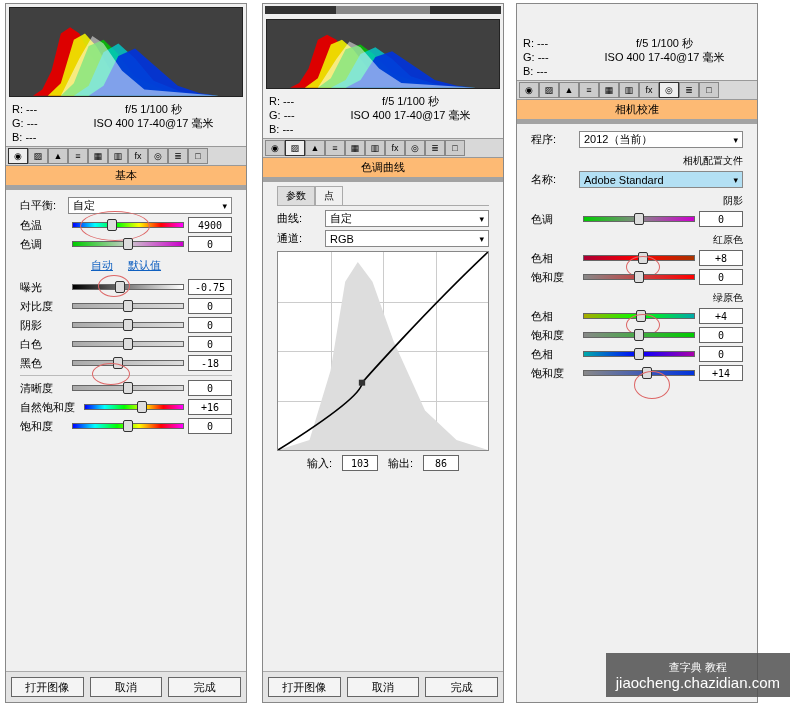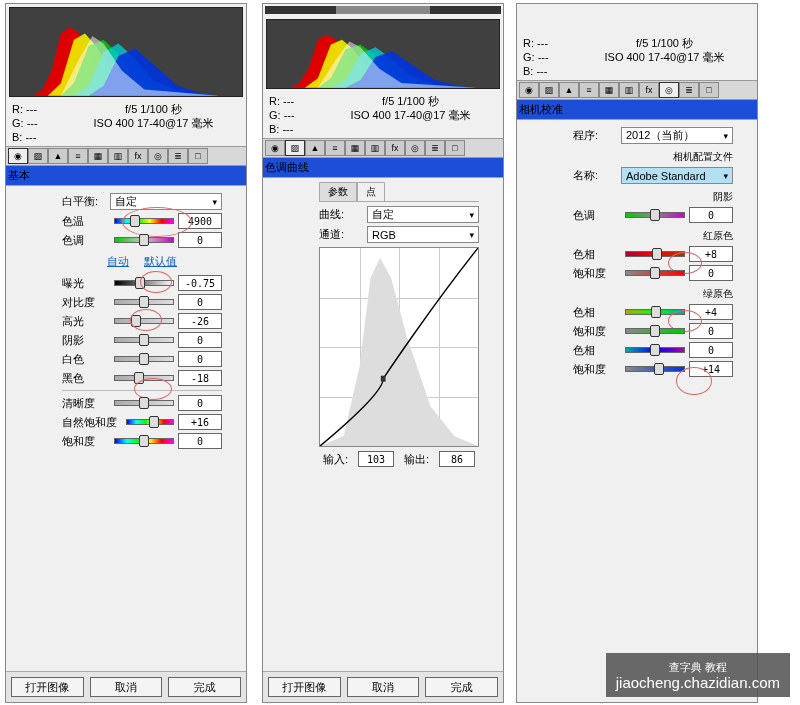--- a/index.html
+++ b/index.html
@@ -10,22 +10,22 @@
 .panel3{left:516px;top:3px;width:242px;height:700px;}
 .hist{height:90px;background:#404040;margin:3px;position:relative;border:1px solid #222;}
 .hist-mini{height:70px;}
 .hist-shape{position:absolute;bottom:0;left:10%;width:80%;height:85%;}
 .meta{display:flex;padding:2px 6px;font-family:monospace;font-size:10px;}
 .meta-left{width:55px;line-height:14px;}
 .meta-right{flex:1;text-align:center;line-height:14px;}
 .tab-row{display:flex;background:#d8d8d8;border-top:1px solid #999;border-bottom:1px solid #999;padding:1px 2px;gap:0;}
 .tab-ico{width:20px;height:16px;border:1px solid #888;background:#ccc;display:flex;align-items:center;justify-content:center;font-size:9px;}
 .tab-ico.active{background:#eee;border-color:#333;}
-.section-title{text-align:left;background:#1d4ed8;padding:2px;border-bottom:1px solid #a3a3a3;font-weight:normal;}
-.content{padding:4px 24px;flex:1;overflow:hidden;margin-left:32px;}
+.section-title{text-align:center;background:#fdba74;padding:2px;border-bottom:5px solid #a3a3a3;font-weight:normal;}
+.content{padding:4px 14px;flex:1;overflow:hidden;}
 .row{display:flex;align-items:center;margin:3px 0;}
 .lbl{width:48px;font-size:11px;}
 .lbl2{width:60px;}
 .sel{flex:1;height:17px;background:#fff;border:1px solid #888;padding:0 4px;display:flex;align-items:center;justify-content:space-between;}
 .sel.blue{background:#b3e0f4;}
 .caret{font-size:9px;}
 .val{width:44px;height:16px;border:1px solid #666;background:#fff;text-align:center;font-family:monospace;font-size:10px;display:flex;align-items:center;justify-content:center;}
 .slider-track{flex:1;height:6px;margin:0 4px;position:relative;border:1px solid #666;background:linear-gradient(to right,#aaa,#ddd);}
 .track-rainbow{background:linear-gradient(to right,#00f,#0ff,#0f0,#ff0,#f00,#f0f);}
 .track-bw{background:linear-gradient(to right,#000,#fff);}
@@ -124,28 +124,20 @@
       <div class="val">-0.75</div>
       <div class="circle-mark" style="left:78px;top:-4px;width:32px;height:22px;"></div>
     </div>
     <div class="row">
       <span class="lbl">对比度</span>
       <div class="slider-track">
           <div class="handle" style="left:50%"></div>
         </div>
       <div class="val">0</div>
     </div>
-    <div class="row" style="position:relative;">
-      <span class="lbl">高光</span>
-      <div class="slider-track">
-          <div class="handle" style="left:37%"></div>
-        </div>
-      <div class="val">-26</div>
-      <div class="circle-mark" style="left:68px;top:-4px;width:32px;height:22px;"></div>
-    </div>
     <div class="row">
       <span class="lbl">阴影</span>
       <div class="slider-track">
           <div class="handle" style="left:50%"></div>
         </div>
       <div class="val">0</div>
     </div>
     <div class="row">
       <span class="lbl">白色</span>
       <div class="slider-track">

